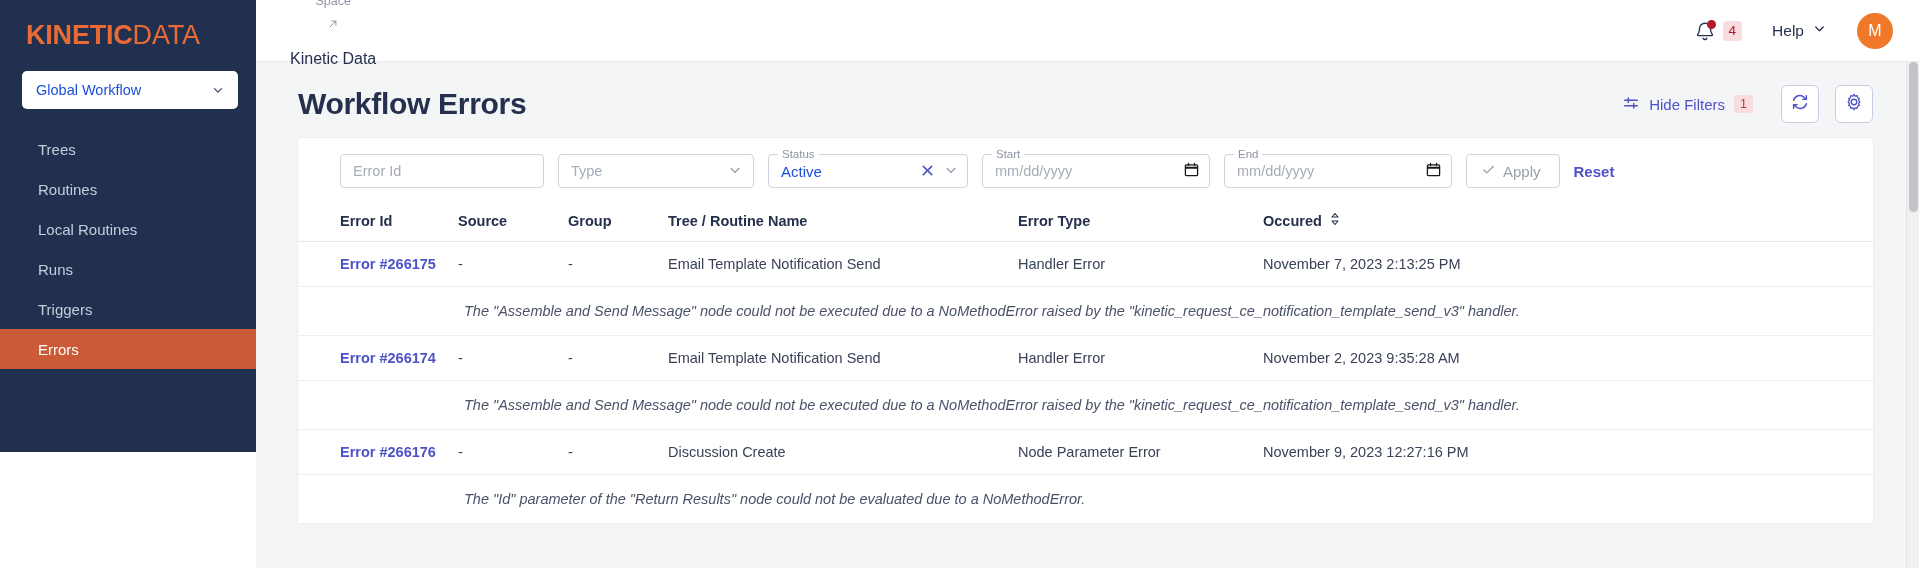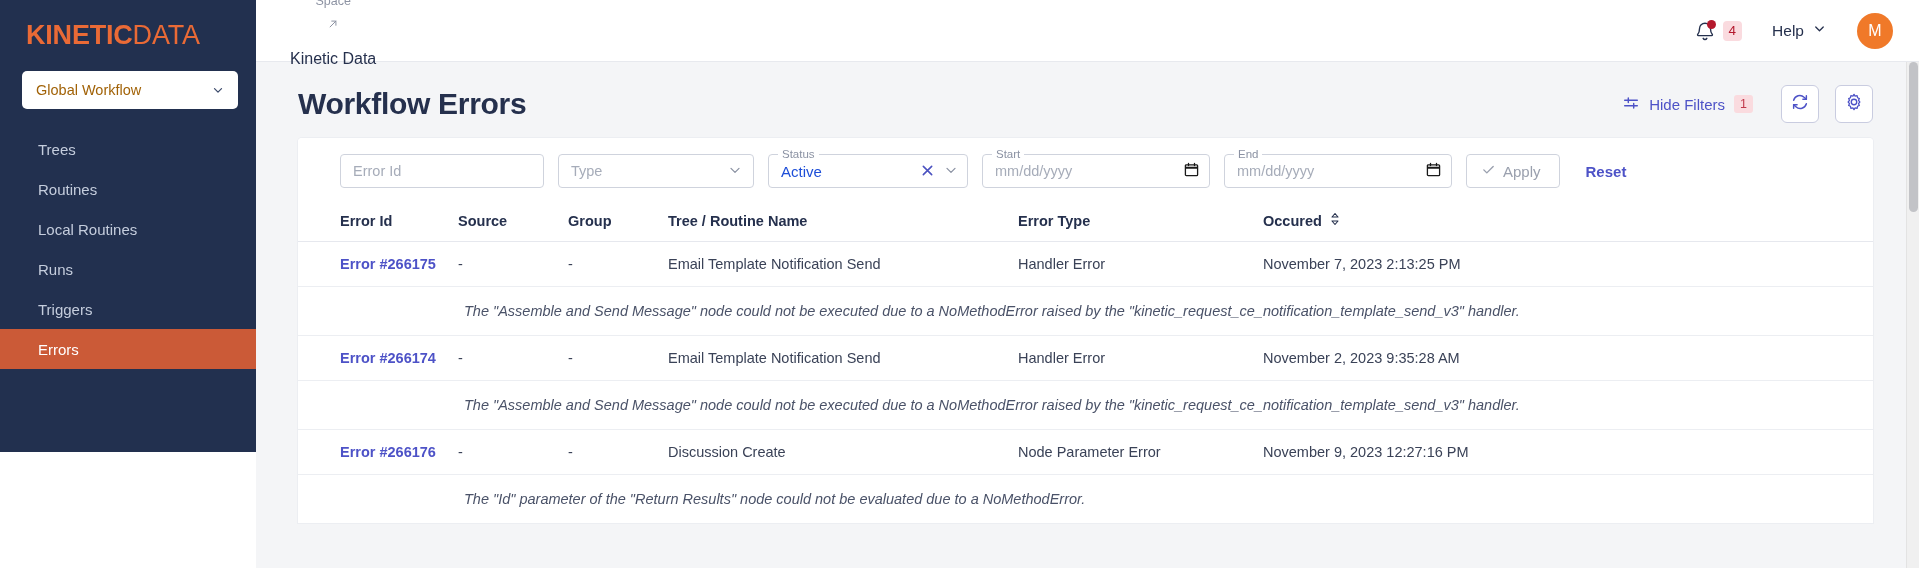--- a/index.html
+++ b/index.html
@@ -39,21 +39,21 @@
   .space-select {
     margin: 22px 18px 0 22px;
     height: 38px;
     background: #ffffff;
     border-radius: 5px;
     display: flex;
     align-items: center;
     justify-content: space-between;
     padding: 0 13px 0 14px;
     font-size: 14.5px;
-    color: #a16207;
+    color: #1d4ed8;
     cursor: pointer;
   }
   .space-select .chev {
     width: 14px; height: 14px;
     display: inline-block;
   }
   .nav { margin-top: 20px; }
   .nav-item {
     height: 40px;
     display: flex;
@@ -268,21 +268,20 @@
     gap: 7px;
     padding: 0 18px 0 14px;
     font-size: 15px;
     color: #9aa0ae;
     cursor: pointer;
   }
   .reset-btn {
     font-size: 15px;
     color: #4d52c7;
     font-weight: 600;
-    margin-left: 12px;
     cursor: pointer;
   }
 
   table { width: 100%; border-collapse: collapse; table-layout: fixed; }
   thead th {
     text-align: left;
     font-size: 14.5px;
     font-weight: 600;
     color: #25304d;
     padding: 10px 0 12px 0;

